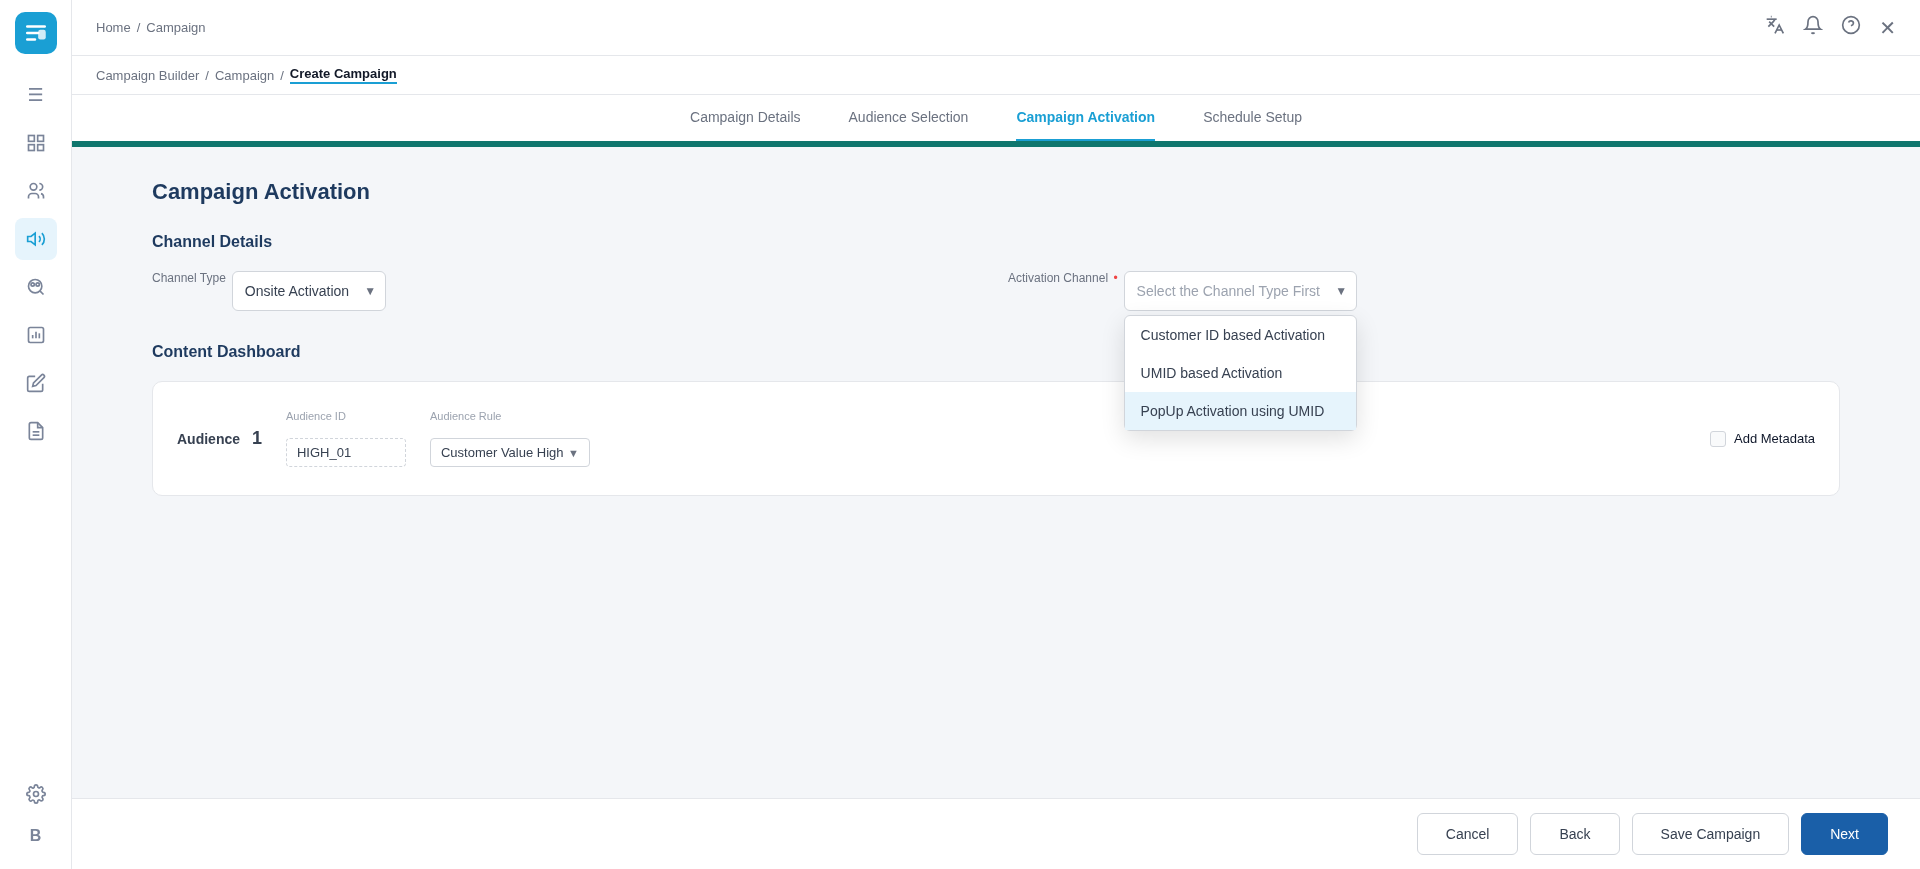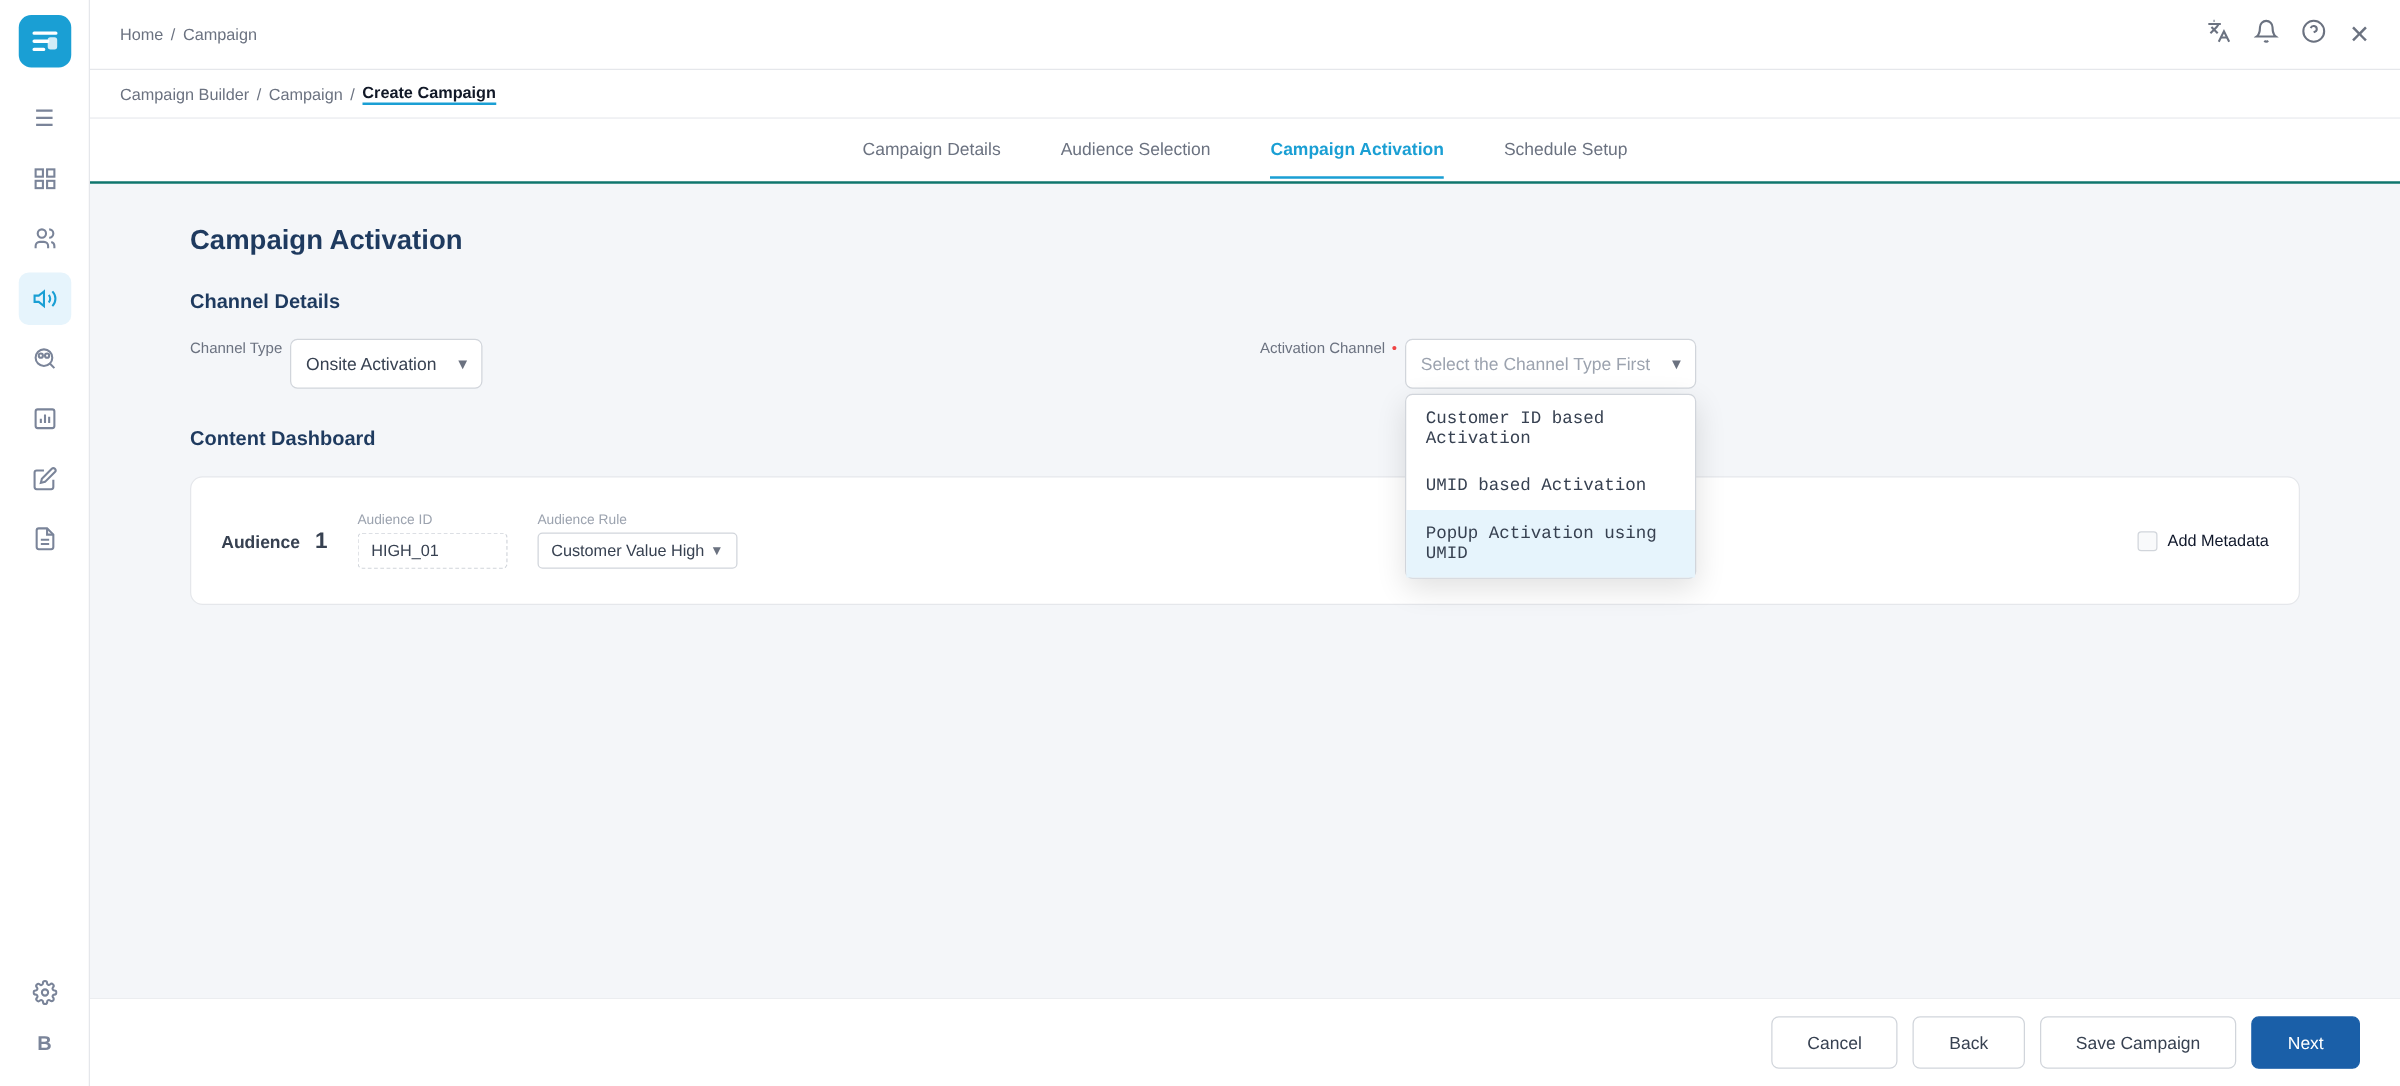--- a/index.html
+++ b/index.html
@@ -72,24 +72,24 @@
       align-items: center;
       gap: 18px;
       color: #6b7280;
       font-size: 18px;
     }
     .topbar-actions span { cursor: pointer; }
 
     
     .sub-header {
       background: #fff;
-      border-bottom: 2px solid #0f766e;
+      border-bottom: 6px solid #0f766e;
       padding: 0 32px;
       display: flex;
-      align-items: center;
+      align-items: flex-start;
       justify-content: center;
       gap: 48px;
       height: 52px;
     }
     .tab {
       font-size: 14px;
       color: #6b7280;
       cursor: pointer;
       padding-bottom: 14px;
       border-bottom: 2px solid transparent;
@@ -177,40 +177,39 @@
       border: 1px solid #d1d5db;
       border-radius: 6px;
       box-shadow: 0 8px 24px rgba(0,0,0,0.12);
       z-index: 100;
     }
     .dropdown-item {
       padding: 11px 16px;
       font-size: 14px;
       color: #374151;
       cursor: pointer;
-      font-family: Liberation Mono, monospace;
     }
     .dropdown-item.highlighted { background: #e6f4fc; }
 
     
     .content-dashboard-card {
       background: #fff;
       border: 1px solid #e5e7eb;
       border-radius: 10px;
       padding: 28px 24px;
     }
     .audience-row {
       display: flex;
       align-items: center;
       gap: 24px;
     }
     .audience-field {
       display: flex;
       flex-direction: column;
-      gap: 4px;
+      gap: 16px;
       justify-content: center;
     }
     .audience-field-label {
       font-size: 11px;
       color: #9ca3af;
     }
     .audience-field-input {
       border: 1px dashed #d1d5db;
       border-radius: 4px;
       padding: 6px 10px;

